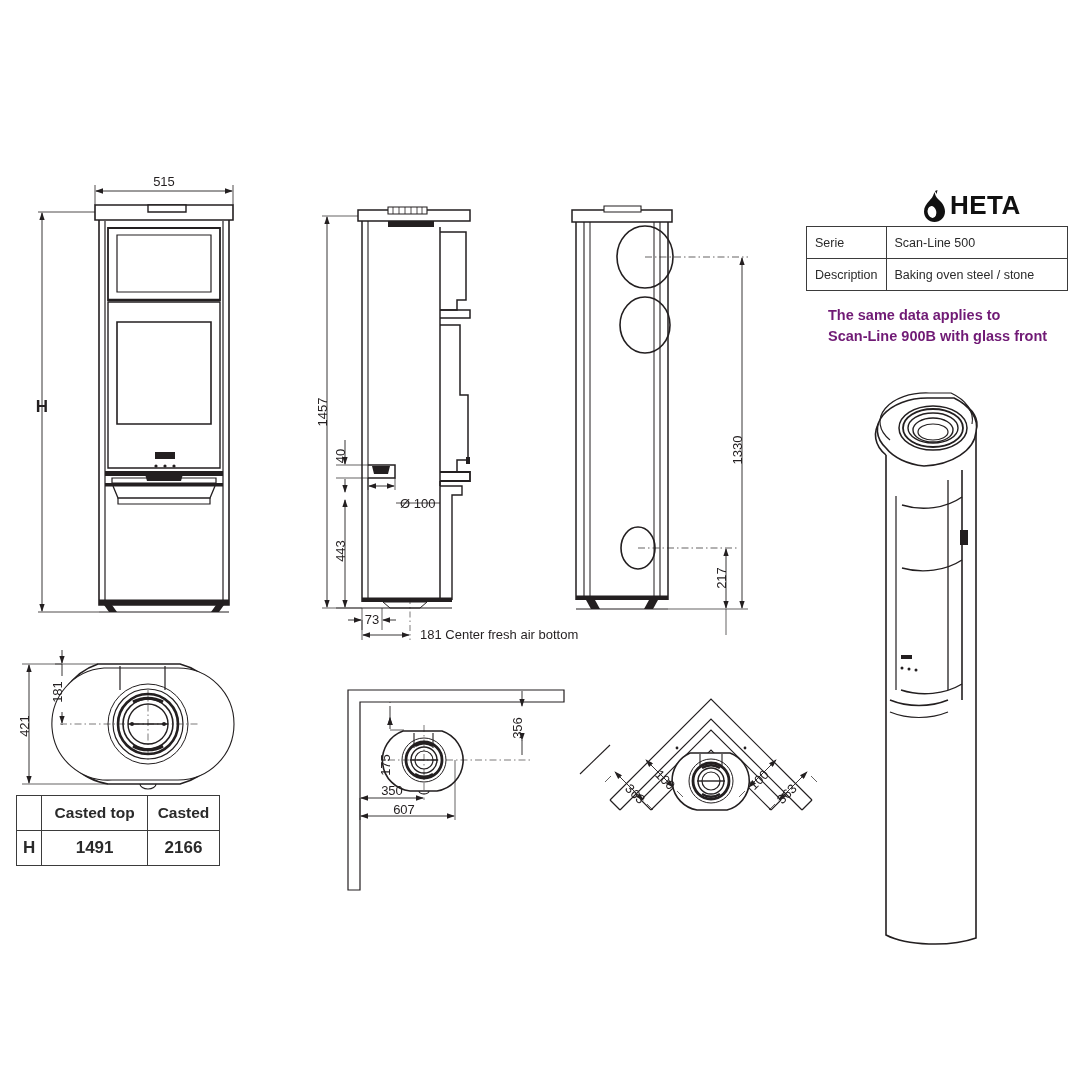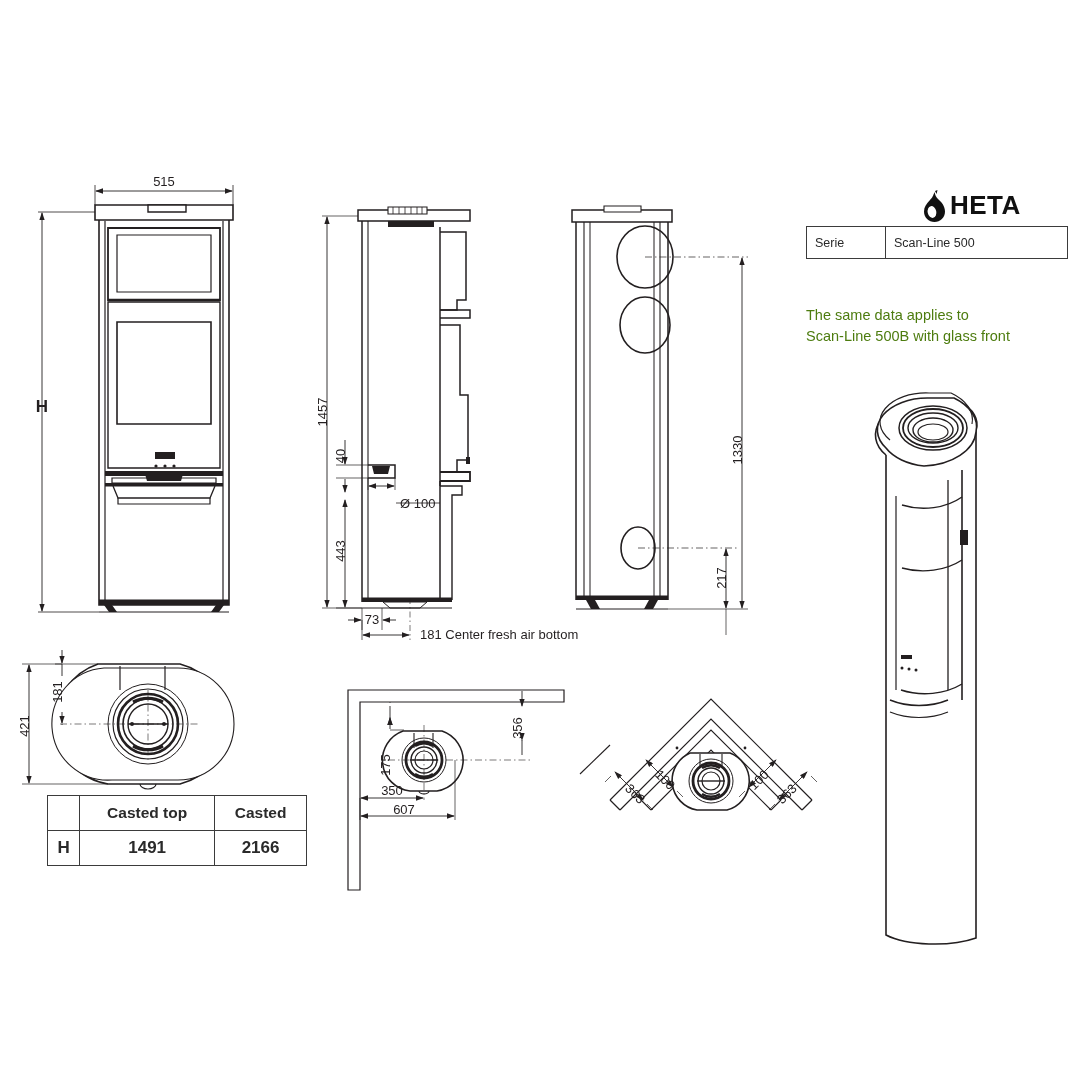--- a/index.html
+++ b/index.html
@@ -8,23 +8,23 @@
   .stage{position:absolute;inset:0;}
   svg{display:block;}
   .dimtxt{font-family:"Liberation Sans",sans-serif;font-size:13px;fill:#231f20;}
   .dimtxt-lg{font-family:"Liberation Sans",sans-serif;font-size:17px;font-weight:bold;fill:#231f20;}
   .tbl{position:absolute;border-collapse:collapse;border-radius:6px;}
   .tbl td{border:1px solid #3b3b3b;font-size:12.5px;color:#2a2a2a;padding:6px 8px;
           font-family:"Liberation Sans",sans-serif;vertical-align:middle;}
   #spec-table{left:806px;top:226px;width:262px;}
   #spec-table td.k{width:62px;}
   #spec-table tr{height:32px;}
-  .note{position:absolute;left:806px;top:305px;font-size:14.5px;line-height:1.45;
-        color:#4d7c0f;font-family:"Liberation Sans",sans-serif;font-weight:400;}
-  #h-table{left:16px;top:795px;width:260px;margin-left:31px;}
+  .note{position:absolute;left:828px;top:305px;font-size:14.5px;line-height:1.45;
+        color:#701a75;font-family:"Liberation Sans",sans-serif;font-weight:700;}
+  #h-table{left:16px;top:795px;width:204px;}
   #h-table td{text-align:center;font-size:17px;color:#2a2a2a;height:30px;padding:2px 4px;font-weight:bold;}
   #h-table td.hdr{font-weight:bold;font-size:15.5px;}
   #h-table td.hl{font-weight:bold;}
   .logo-wrap{position:absolute;left:921px;top:190px;display:flex;align-items:flex-start;gap:3px;}
   .logo-word{font-family:"Liberation Sans",sans-serif;font-weight:bold;font-size:26px;
              letter-spacing:0.5px;color:#111;}
 </style>
 </head>
 <body>
 
@@ -406,26 +406,30 @@
   </svg>
   <span class="logo-word">HETA</span>
 </div>
 
 <table class="tbl" id="spec-table">
   <tbody>
         <tr>
     <td class="k">Serie</td>
     <td>Scan-Line 500</td>
   </tr>
+  <tr>
+    <td class="k">Description</td>
+    <td>Baking oven steel / stone</td>
+  </tr>
 </tbody>
     </table>
 
 <div class="note">
   <div>The same data applies to</div>
-  <div>Scan-Line 500B with glass front</div>
+  <div>Scan-Line 900B with glass front</div>
 </div>
 
 <table class="tbl" id="h-table">
   <tbody>
         <tr>
     <td></td>
     <td class="hdr">Casted top</td>
     <td class="hdr">Casted</td>
   </tr>
   <tr>

